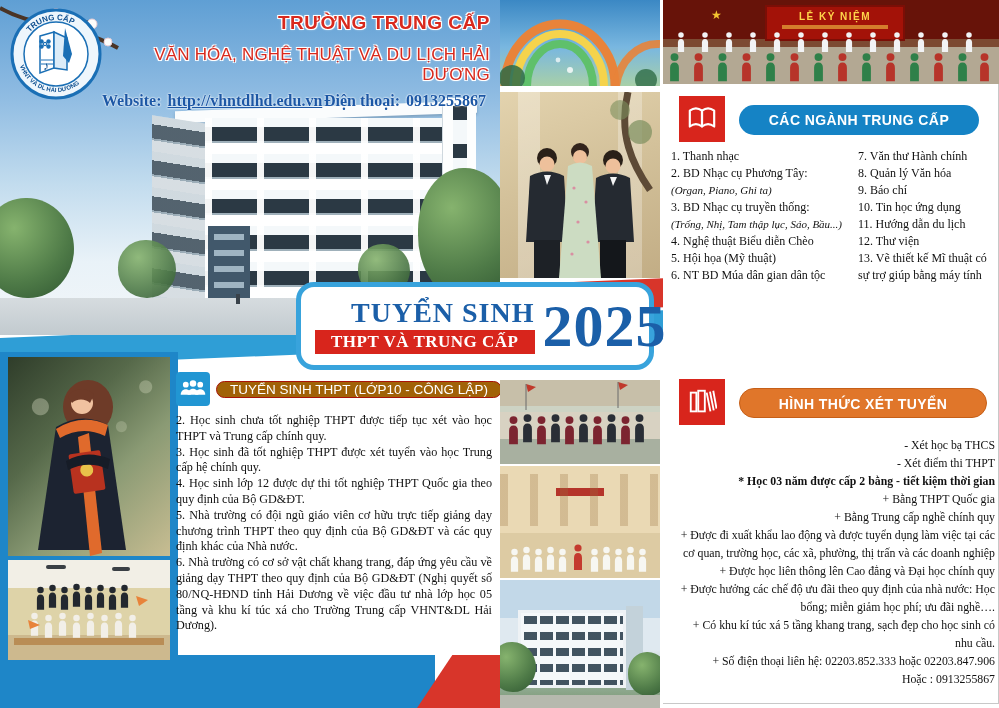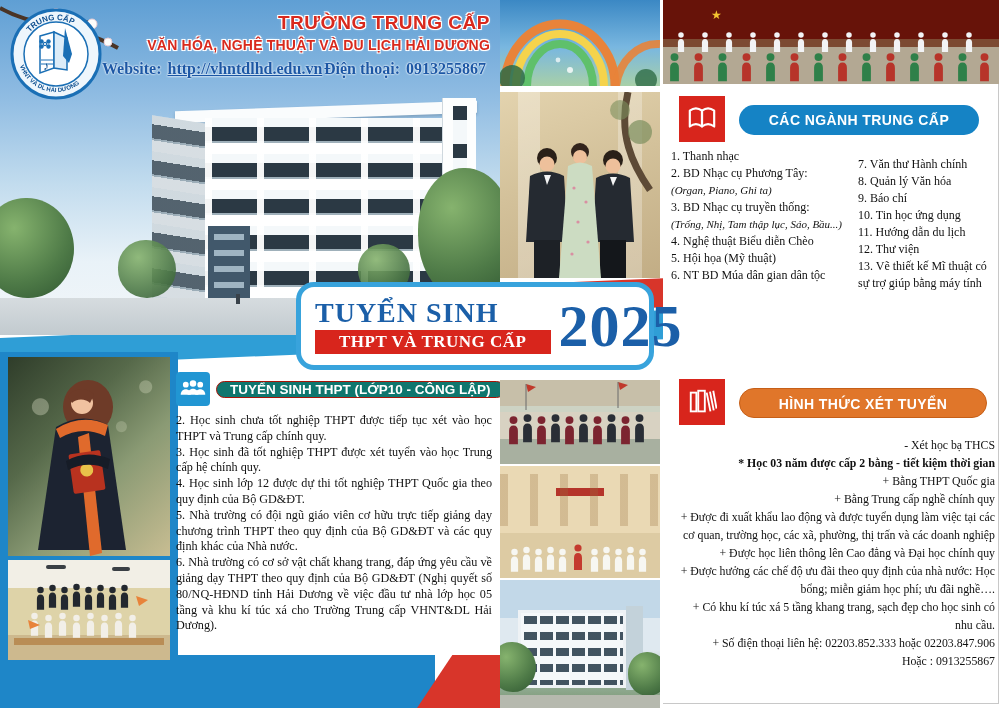--- a/index.html
+++ b/index.html
@@ -7,21 +7,21 @@
           font-family:"Liberation Serif",serif;}
   #poster *{box-sizing:border-box;}
   .abs{position:absolute;}
 
   
   .photo-sky{left:0;top:0;width:500px;height:335px;z-index:1;
     background:linear-gradient(180deg,#5f9fd4 0%,#8ebbe2 28%,#c2dcee 55%,#e9f2f8 78%,#f2f6f9 100%);}
   .hdr{position:absolute;left:98px;top:12px;width:392px;text-align:right;z-index:6;}
   .hdr-l1{font-family:"Liberation Sans",sans-serif;font-weight:bold;font-size:19px;color:#d8291d;
     text-shadow:-1px -1px 0 #fff,1px -1px 0 #fff,-1px 1px 0 #fff,1px 1px 0 #fff,0 0 3px #fff;letter-spacing:.5px;}
-  .hdr-l2{font-family:"Liberation Sans",sans-serif;font-weight:bold;font-size:14px;color:#d8291d;margin-top:3px;
+  .hdr-l2{font-family:"Liberation Sans",sans-serif;font-weight:normal;font-size:17px;color:#d8291d;margin-top:11px;
     text-shadow:-1px -1px 0 #fff,1px -1px 0 #fff,-1px 1px 0 #fff,1px 1px 0 #fff,0 0 3px #fff;letter-spacing:.2px;}
   .hdr-l3{display:flex;justify-content:space-between;padding:0 4px;margin-top:7px;
     font-weight:bold;color:#1c57a5;font-size:16px;
     text-shadow:0 0 2px #fff,0 0 2px #fff;}
   .hdr-l3 .url{text-decoration:underline;margin-left:4px;}
   .hdr-l3 .lbl{margin-right:2px;}
   .hdr-l3 .grp{white-space:nowrap;}
 
   
   .b-roof{left:175px;top:106px;width:302px;height:12px;background:#fafcfd;transform:skewY(-2deg);
@@ -50,23 +50,23 @@
   .pp{width:4px;height:10px;background:#39424a;}
 
   
   .stripe{width:692px;height:29px;left:-10px;z-index:2;}
   .stripe-red{top:292px;background:#d8352a;transform:rotate(-2.4deg);}
   .stripe-blue{top:324px;background:#2f9ed6;transform:rotate(-2.4deg);}
 
   
   .banner{left:296px;top:282px;width:358px;height:88px;background:#fff;border:5px solid #38a3dc;
     border-radius:18px;z-index:5;display:flex;align-items:center;padding:0 8px 0 14px;gap:8px;}
-  .bn-left{display:flex;flex-direction:column;align-items:flex-start;}
+  .bn-left{display:flex;flex-direction:column;align-items:flex-end;}
   .bn1{font-weight:bold;font-size:28px;color:#1b5fa8;letter-spacing:1px;line-height:1.05;}
-  .bn2{background:#d8251c;color:#fff;font-weight:bold;font-size:17px;padding:2px 24px;margin-top:3px;
+  .bn2{background:#d8251c;color:#fff;font-weight:bold;font-size:17px;padding:2px 16px;margin-top:3px;
     letter-spacing:.5px;white-space:nowrap;}
   .bn-year{font-weight:bold;font-size:60px;color:#1b5fa8;line-height:1;letter-spacing:1px;}
 
   
   .left-panel{left:0;top:352px;width:178px;height:356px;background:#1e86c8;z-index:3;}
   .bottom-band{left:0;top:655px;width:435px;height:53px;background:#1e86c8;z-index:3;}
   .red-wedge{left:417px;top:655px;width:93px;height:53px;background:#d8352a;z-index:3;
     clip-path:polygon(38% 0,100% 0,100% 100%,0 100%);}
 
   .ph{z-index:4;overflow:hidden;}
@@ -108,40 +108,40 @@
       repeating-linear-gradient(180deg,rgba(35,55,70,.85) 3px 11px,transparent 11px 19px);}
   .nb-side{position:absolute;left:126px;top:26px;width:17px;height:84px;background:#c3d2da;}
   .nb-t1{position:absolute;left:-10px;top:62px;width:46px;height:50px;}
   .nb-t2{position:absolute;left:128px;top:72px;width:40px;height:44px;}
   .nb-ground{position:absolute;left:0;bottom:0;width:100%;height:13px;background:#b6b9ae;}
 
   
   .thpt-head{left:176px;top:372px;display:flex;align-items:center;z-index:4;}
   .thpt-icon{width:34px;height:34px;background:#2196d3;border-radius:4px;display:flex;
     align-items:center;justify-content:center;flex:0 0 auto;}
-  .thpt-pill{margin-left:6px;background:#0f766e;color:#fff;border-radius:16px;padding:0 13px;
-    font-family:"Liberation Sans",sans-serif;font-weight:bold;font-size:13.5px;white-space:nowrap;
+  .thpt-pill{margin-left:6px;background:#a16207;color:#fff;border-radius:16px;padding:0 13px;
+    font-family:"Liberation Sans",sans-serif;font-weight:normal;font-size:13.5px;white-space:nowrap;
     border:1px solid #a81408;}
   .thpt-body{left:176px;top:413px;width:316px;z-index:4;}
   .thpt-body p{margin:0;font-size:12.2px;line-height:15.8px;text-align:justify;color:#111;}
 
   
   .right-panel{left:663px;top:84px;width:336px;height:620px;background:#fff;z-index:4;
     border-right:1px solid #c8c8c8;border-bottom:1px solid #c8c8c8;}
   .sec-icon{position:absolute;width:46px;height:46px;background:#d8251c;display:flex;
     align-items:center;justify-content:center;}
   .majors-icon{left:16px;top:12px;}
   .adm-icon{left:16px;top:295px;}
   .pill{position:absolute;height:30px;border-radius:15px;color:#fff;text-align:center;line-height:30px;
     font-family:"Liberation Sans",sans-serif;font-weight:bold;font-size:14px;letter-spacing:.4px;}
   .majors-pill{left:76px;top:21px;width:240px;background:#1583c5;}
   .adm-pill{left:76px;top:304px;width:248px;background:#e0762a;border:1px solid #c65f18;}
   .majors-cols{position:absolute;left:8px;top:64px;width:324px;display:flex;}
   .mcol-l{width:187px;}
-  .mcol-r{width:137px;margin-top:8px;}
+  .mcol-r{width:137px;}
   .majors-cols .li{font-size:12px;line-height:17px;color:#111;}
   .majors-cols .note{font-size:11px;font-style:italic;white-space:nowrap;line-height:17px;color:#111;}
   .adm-list{position:absolute;left:10px;top:352px;width:322px;text-align:right;}
   .adm-list .ai{font-size:11.8px;line-height:18px;color:#111;}
   .adm-list .ai.bold{font-weight:bold;}
 
   svg{display:block;}
 </style>
 </head>
 <body>
@@ -314,20 +314,24 @@
       <path d="M116 86 A42 50 0 0 1 160 44" stroke="#e8833a" stroke-width="8" fill="none" opacity=".9"></path>
       <circle cx="12" cy="78" r="13" fill="#2e6b46" opacity=".85"></circle>
       <circle cx="146" cy="80" r="11" fill="#2e6b46" opacity=".8"></circle>
       <circle cx="70" cy="70" r="3" fill="#ffffff" opacity=".8"></circle>
       <circle cx="58" cy="60" r="2.4" fill="#ffffff" opacity=".7"></circle>
     </svg>
   </div>
 
   <div class="abs ph photo-ceremony">
     <span class="cer-star">★</span>
+    <div class="cer-banner">
+      <span>LỄ KỶ NIỆM</span>
+      <i></i>
+    </div>
     <svg class="abs" style="left:0;top:30px;" width="336" height="56" viewBox="0 0 336 56">
       <defs>
         <symbol id="sym-cer" viewBox="0 0 10 26">
           <circle cx="5" cy="4" r="3.6"></circle>
           <path d="M1 26 v-12 q0 -5 4 -5 t4 5 v12 z"></path>
         </symbol>
       </defs>
       <g fill="#f2f3f5">
         <use href="#sym-cer" x="14" y="2" width="8" height="20"></use>
           <use href="#sym-cer" x="38" y="2" width="8" height="20"></use>
@@ -487,20 +491,21 @@
       <svg width="30" height="30" viewBox="0 0 32 32">
         <rect x="4" y="6" width="6" height="20" fill="none" stroke="#fff" stroke-width="2"></rect>
         <rect x="12" y="4" width="7" height="22" fill="none" stroke="#fff" stroke-width="2"></rect>
         <path d="M21 6l4 20M24.5 5l4 20M28 4l3.5 19" stroke="#fff" stroke-width="2" fill="none"></path>
       </svg>
     </div>
     <div class="pill adm-pill">HÌNH THỨC XÉT TUYỂN</div>
 
     <div class="adm-list">
       <div class="ai">- Xét học bạ THCS</div>
+      <div class="ai">- Xét điểm thi THPT</div>
       <div class="ai bold">* Học 03 năm được cấp 2 bằng - tiết kiệm thời gian</div>
       <div class="ai">+ Bằng THPT Quốc gia</div>
       <div class="ai">+ Bằng Trung cấp nghề chính quy</div>
       <div class="ai">+ Được đi xuất khẩu lao động và được tuyển dụng làm việc tại các cơ quan, trường học, các xã, phường, thị trấn và các doanh nghiệp</div>
       <div class="ai">+ Được học liên thông lên Cao đẳng và Đại học chính quy</div>
       <div class="ai">+ Được hưởng các chế độ ưu đãi theo quy định của nhà nước: Học bổng; miễn giảm học phí; ưu đãi nghề….</div>
       <div class="ai">+ Có khu kí túc xá 5 tầng khang trang, sạch đẹp cho học sinh có nhu cầu.</div>
       <div class="ai">+ Số điện thoại liên hệ: 02203.852.333 hoặc 02203.847.906</div>
       <div class="ai">Hoặc : 0913255867</div>
     </div>

